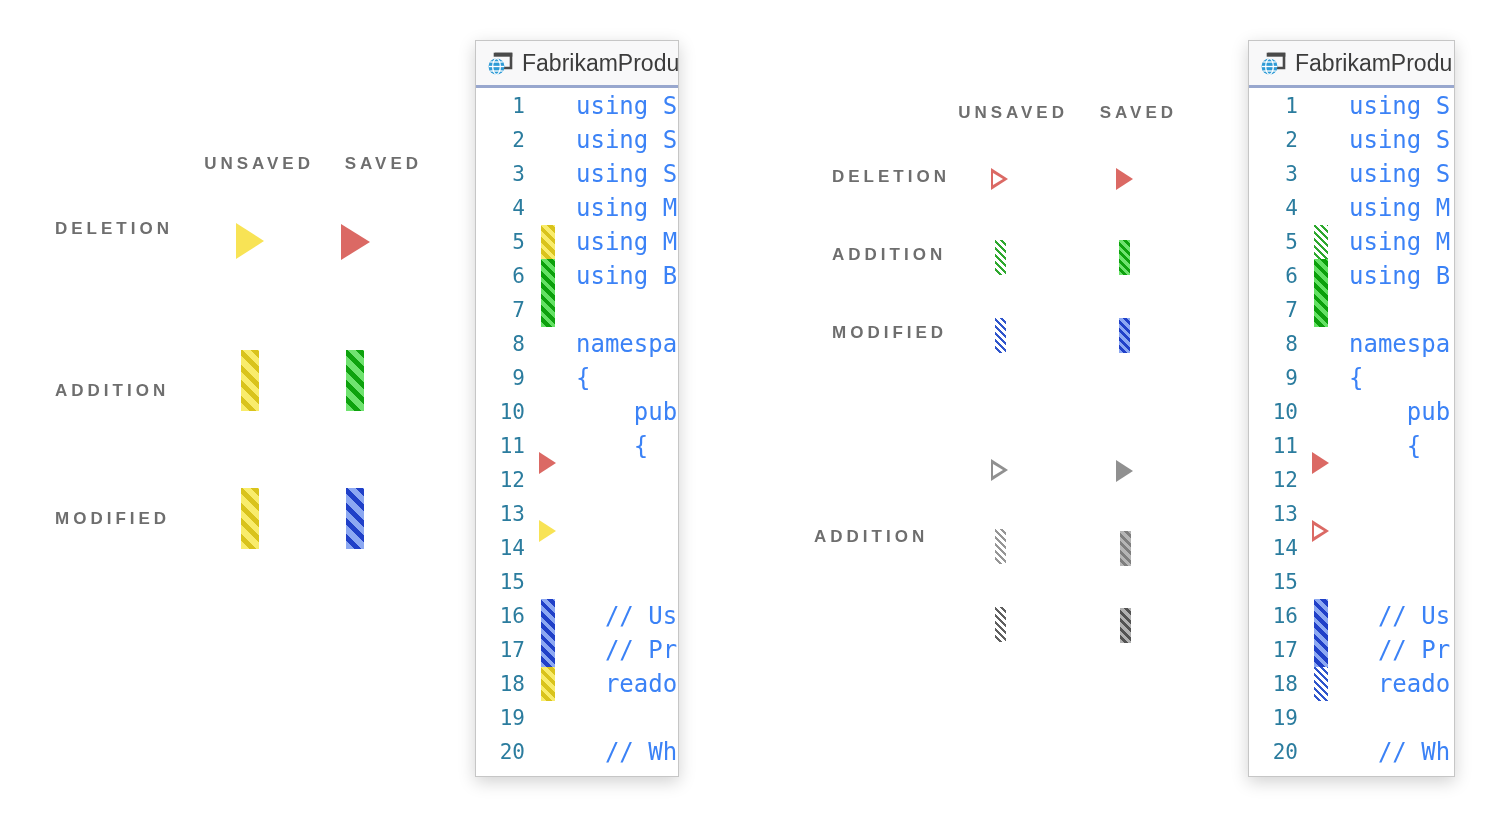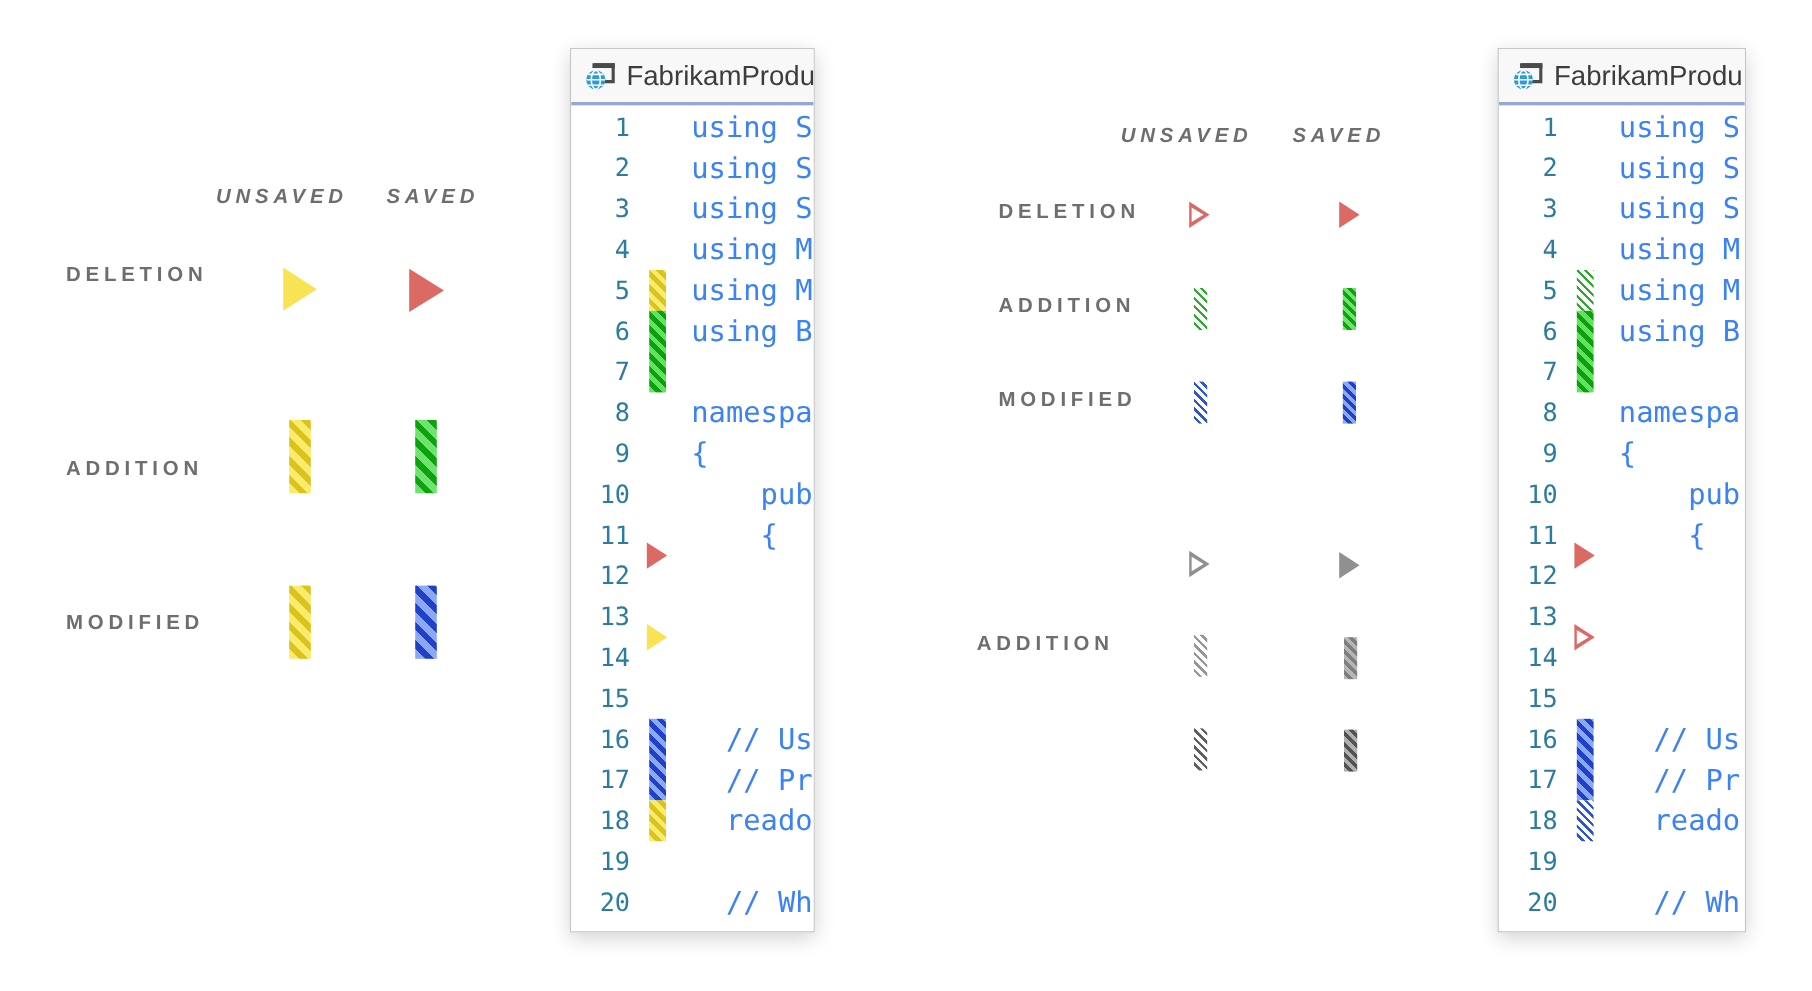--- a/index.html
+++ b/index.html
@@ -2,21 +2,21 @@
 <html><head>
 <meta charset="utf-8">
 <style>
   html,body{margin:0;padding:0;background:#fff;}
   .canvas{position:relative;width:1510px;height:826px;background:#fff;overflow:hidden;
           font-family:"Liberation Sans",sans-serif;}
 
   
   .lg-label{position:absolute;font-weight:700;font-size:17px;letter-spacing:4px;
             color:#6E6E6E;white-space:nowrap;}
-  .lg-head{text-align:left;font-style:italic;}
+  .lg-head{text-align:right;}
 
   
   .lg-tri{position:absolute;width:0;height:0;
           border-top:18px solid transparent;border-bottom:18px solid transparent;}
   .lg-tri.yellow{border-left:28px solid #F8E355;}
   .lg-tri.red{border-left:29px solid #DB6964;}
   .lg-bar{position:absolute;width:18px;height:61px;}
   .lg-bar.yellow{background:repeating-linear-gradient(45deg,#F9EC6B 0 6px,#D9C31C 6px 11px);}
   .lg-bar.green {background:repeating-linear-gradient(45deg,#6FE36F 0 6px,#0EA20E 6px 11px);}
   .lg-bar.blue  {background:repeating-linear-gradient(45deg,#8CA8F2 0 6px,#2040C8 6px 11px);}

